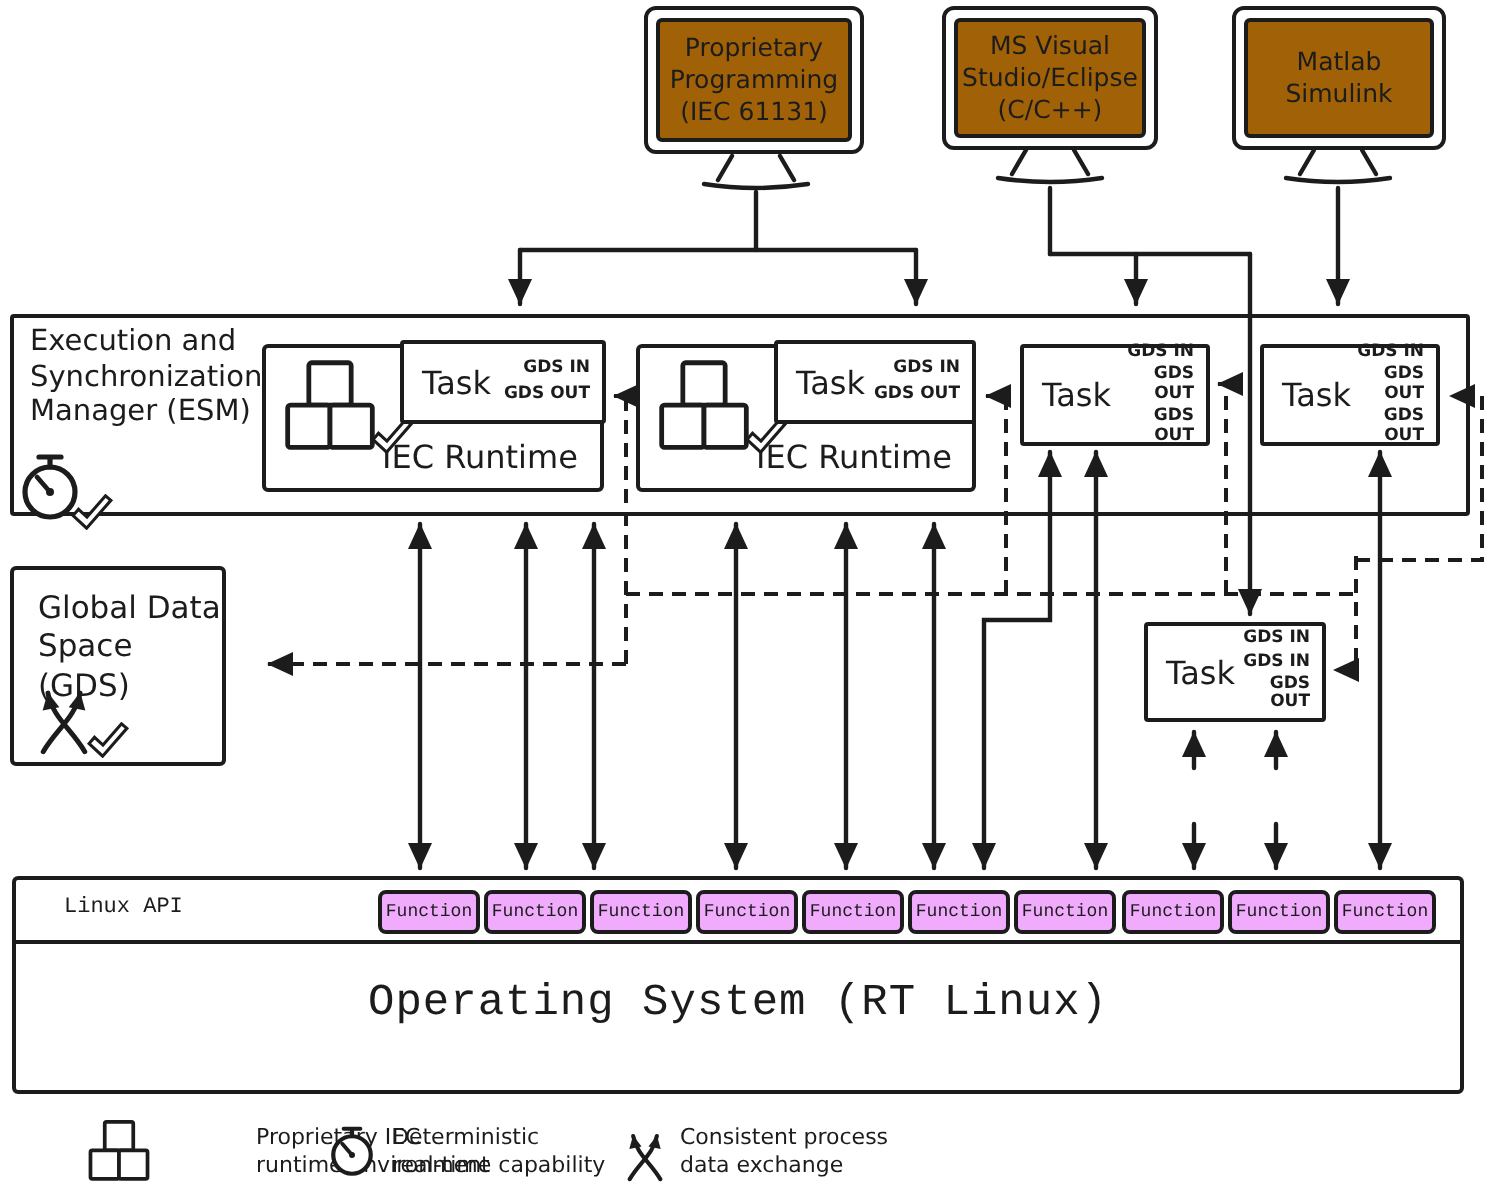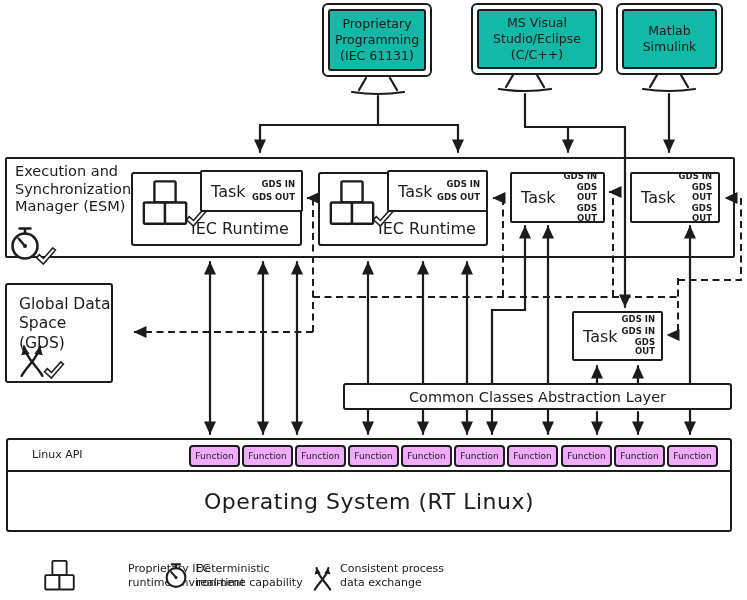--- a/index.html
+++ b/index.html
@@ -7,21 +7,21 @@
           font-family:"DejaVu Sans",sans-serif;color:#1c1c1c;overflow:hidden;}
   .wires{position:absolute;left:0;top:0;z-index:1;}
   .ln{stroke:#1c1c1c;stroke-width:2.2;fill:none;stroke-linecap:round;}
   .dsh{stroke:#1c1c1c;stroke-width:2;fill:none;stroke-linecap:butt;stroke-dasharray:7 4.5;}
   .abs{position:absolute;box-sizing:border-box;}
   .box{position:absolute;box-sizing:border-box;border:2.4px solid #1c1c1c;border-radius:3px;background:#fff;z-index:2;}
   .preline{white-space:pre-line;}
   .monitor{border:2.5px solid #1c1c1c;border-radius:6px;padding:4px;background:#fff;z-index:2;}
   .screen{box-sizing:border-box;border:2px solid #1c1c1c;border-radius:3px;width:100%;height:100%;
           display:flex;align-items:center;justify-content:center;text-align:center;
-          font-size:12.5px;line-height:1.28;background:#14b8a6;}
+          font-size:12.5px;line-height:1.28;background:#a16207;}
   .esm{background:transparent;border-radius:2px;z-index:2;pointer-events:none;}
   .esm-label{position:absolute;left:15px;top:163px;width:130px;font-size:14.5px;line-height:1.22;z-index:2;}
   .task{display:flex;justify-content:space-between;align-items:center;z-index:3;border-radius:2px;}
   .task .tlabel{font-size:16px;padding-left:9px;}
   .gds-col{display:flex;flex-direction:column;justify-content:center;gap:3px;padding-right:6px;
            text-align:right;font-size:8.5px;font-weight:600;line-height:1.1;}
   .rt-label{position:absolute;font-size:16px;}
   .gds-box-label{position:absolute;left:12px;top:10px;font-size:15.5px;line-height:1.25;}
   .ccal{display:flex;align-items:center;justify-content:center;font-size:14.5px;z-index:2;}
   .os-box{border-radius:3px;}
@@ -86,21 +86,21 @@
     <path class="dsh" d="M678 278 V335 H667" marker-end="url(#ah)"></path>
   </svg>
 
   <div class="monitor abs" style="left:322px;top:3px;width:110px;height:74px;">
     <div class="screen">
       <span class="preline">Proprietary
 Programming
 (IEC 61131)</span>
     </div>
   </div>
-  <div class="monitor abs" style="left:471px;top:3px;width:132px;height:72px;">
+  <div class="monitor abs" style="left:471px;top:3px;width:108px;height:72px;">
     <div class="screen">
       <span class="preline">MS Visual
 Studio/Eclipse
 (C/C++)</span>
     </div>
   </div>
   <div class="monitor abs" style="left:616px;top:3px;width:107px;height:72px;">
     <div class="screen">
       <span class="preline">Matlab
 Simulink</span>
@@ -198,25 +198,22 @@
         </marker>
       </defs>
       <path d="M7 44 C14 32, 24 26, 26.5 13" fill="none" stroke="#1c1c1c" stroke-width="2.6" stroke-linecap="round" marker-end="url(#ahs-gds)"></path>
       <path d="M29 44 C22 32, 12 26, 9.5 13" fill="none" stroke="#1c1c1c" stroke-width="2.6" stroke-linecap="round" marker-end="url(#ahs-gds)"></path>
     </svg>
     <svg class="icon" style="left:36px;top:76px;" width="22" height="18" viewBox="0 0 24 20">
       <path d="M1.5 12 L9 19 L22.5 3.5 L19.5 1 L9.2 12.8 L4.5 8.5 Z" fill="#fff" stroke="#1c1c1c" stroke-width="1.7"></path>
     </svg>
   </div>
 
-  <div class="box ccal" style="left:343px;top:383px;width:389px;height:27px;">
-    <span>Common Classes Abstraction Layer</span>
-  </div>
-
-  <div class="box os-box" style="left:6px;top:438px;width:726px;height:94px;">
+
+  <div class="box os-box" style="left:6px;top:438px;width:726px;height:109px;font-family:Liberation Mono, monospace;">
     <div class="api-strip">
       <span class="api-label">Linux API</span>
       <div class="fn" style="left:181px;">
           <span>Function</span>
         </div>
       <div class="fn" style="left:234px;">
           <span>Function</span>
         </div>
       <div class="fn" style="left:287px;">
           <span>Function</span>

